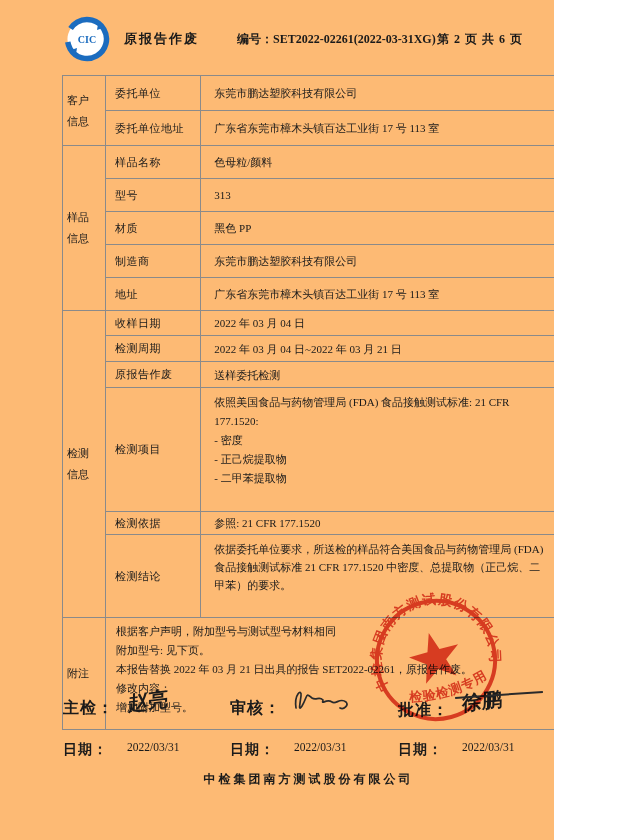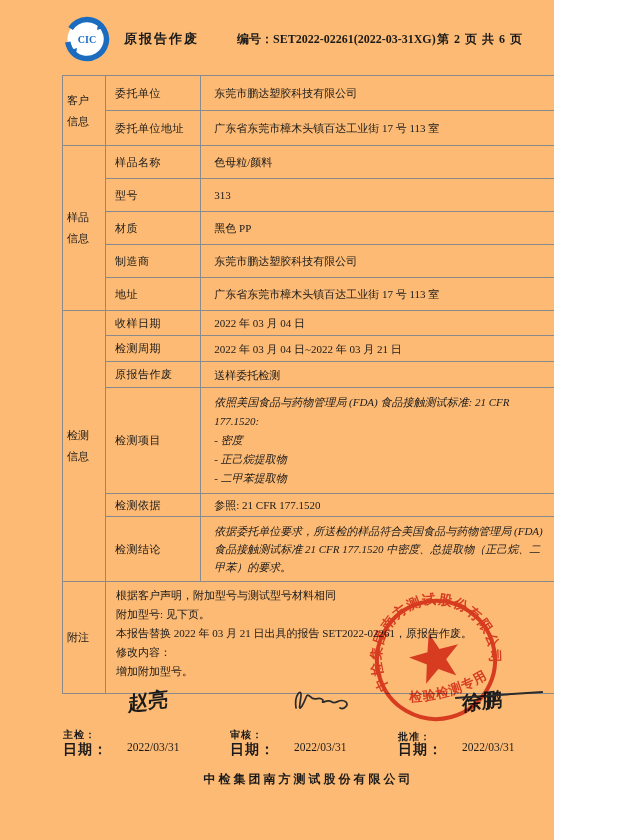--- a/index.html
+++ b/index.html
@@ -9,26 +9,26 @@
   .logo{position:absolute;left:64px;top:16px;width:46px;height:46px;}
   .report-title{position:absolute;left:124px;top:30px;font-size:13px;font-weight:bold;letter-spacing:2px;}
   .report-no{position:absolute;left:237px;top:31px;font-size:12px;font-weight:bold;}
   .page-indicator{position:absolute;left:437px;top:31px;font-size:12px;font-weight:bold;letter-spacing:1px;}
   
   table.info{position:absolute;left:62px;top:75px;width:498px;border-collapse:collapse;table-layout:fixed;}
   table.info td{border:1px solid #8a8a8a;font-size:11px;vertical-align:middle;overflow:hidden;}
   td.grp{line-height:21px;font-size:11.5px;padding:0 4px;}
   td.fld{padding:0 4px 0 9px;letter-spacing:0.5px;}
   td.val{padding:2px 8px 2px 13px;line-height:18px;}
-  td.val.multi{vertical-align:middle;padding-top:5px;padding-bottom:5px;font-style:italic;}
+  td.val.multi{vertical-align:middle;padding-top:5px;padding-bottom:23px;}
   td.val .ln{line-height:19px;}
   td.notes{vertical-align:middle;padding:4px 8px 12px 10px;}
   td.notes .ln{line-height:19px;}
   
-  .sig-label{position:absolute;font-size:10px;font-weight:bold;letter-spacing:1px;margin-top:30px;}
+  .sig-label{position:absolute;font-size:16px;font-weight:bold;letter-spacing:1px;}
   .sig-name{position:absolute;font-size:20px;font-weight:bold;transform:rotate(-7deg) skewX(-8deg);
             font-family:"DejaVu Serif","Liberation Serif",serif;}
   .sig-underline{position:absolute;border-bottom:2px solid #2a2a2a;transform:rotate(-4deg);}
   .date-label{position:absolute;font-size:14px;font-weight:bold;letter-spacing:1px;}
   .date-value{position:absolute;font-size:11.5px;}
   
   .stamp{position:absolute;left:368px;top:592px;width:136px;height:136px;opacity:0.88;
          mix-blend-mode:multiply;pointer-events:none;}
   
   .footer-company{position:absolute;left:0;top:771px;width:617px;text-align:center;

